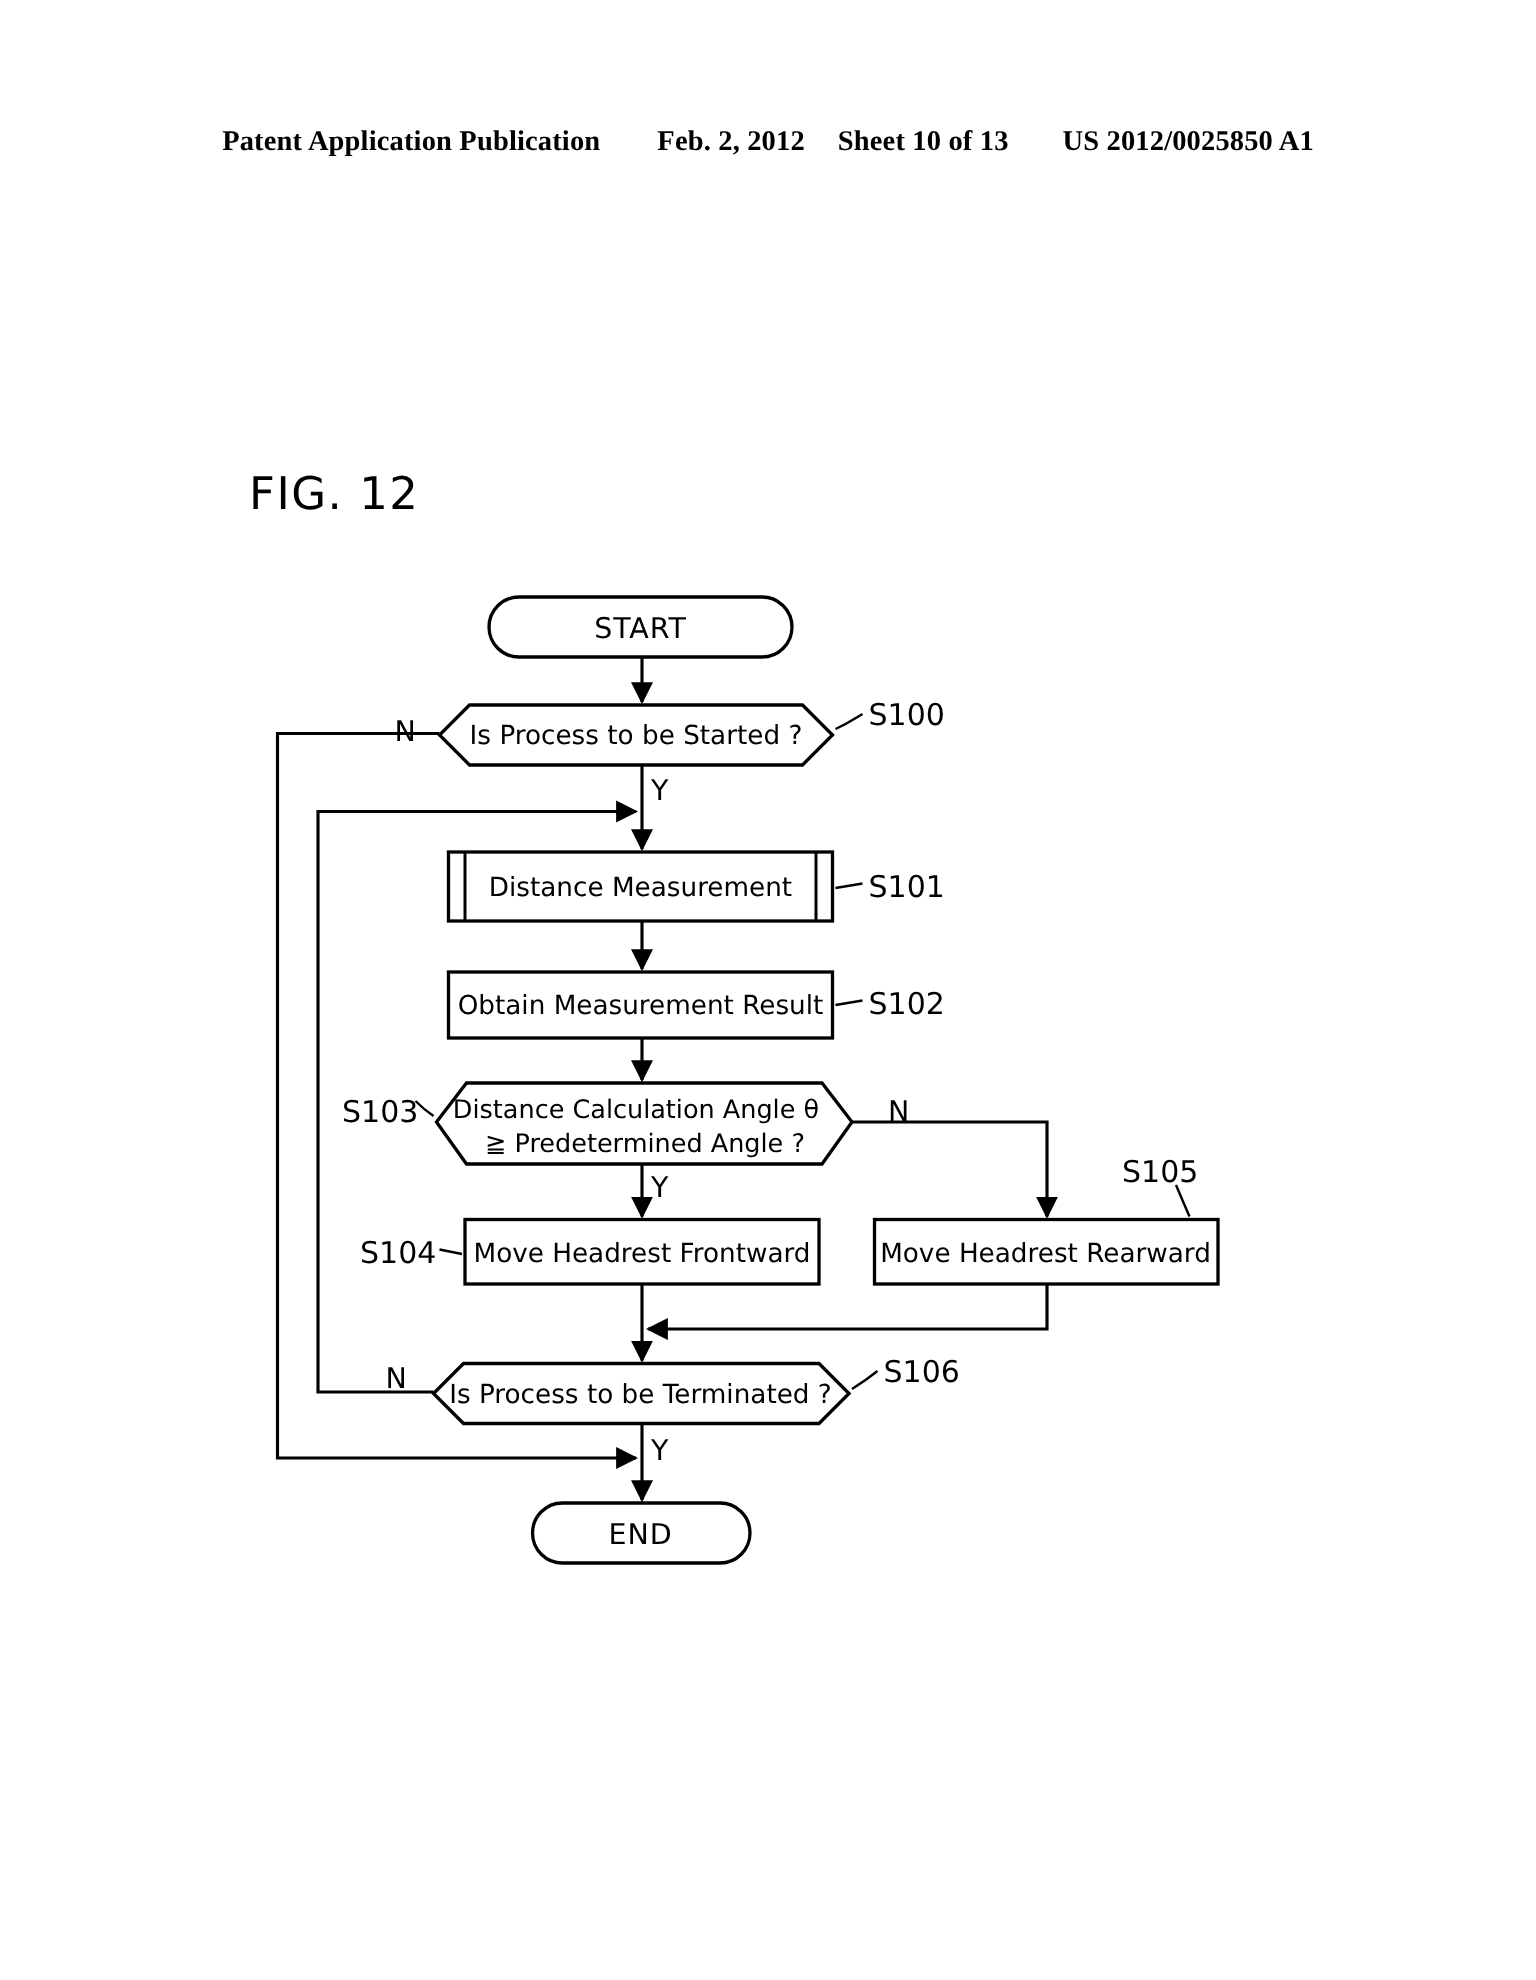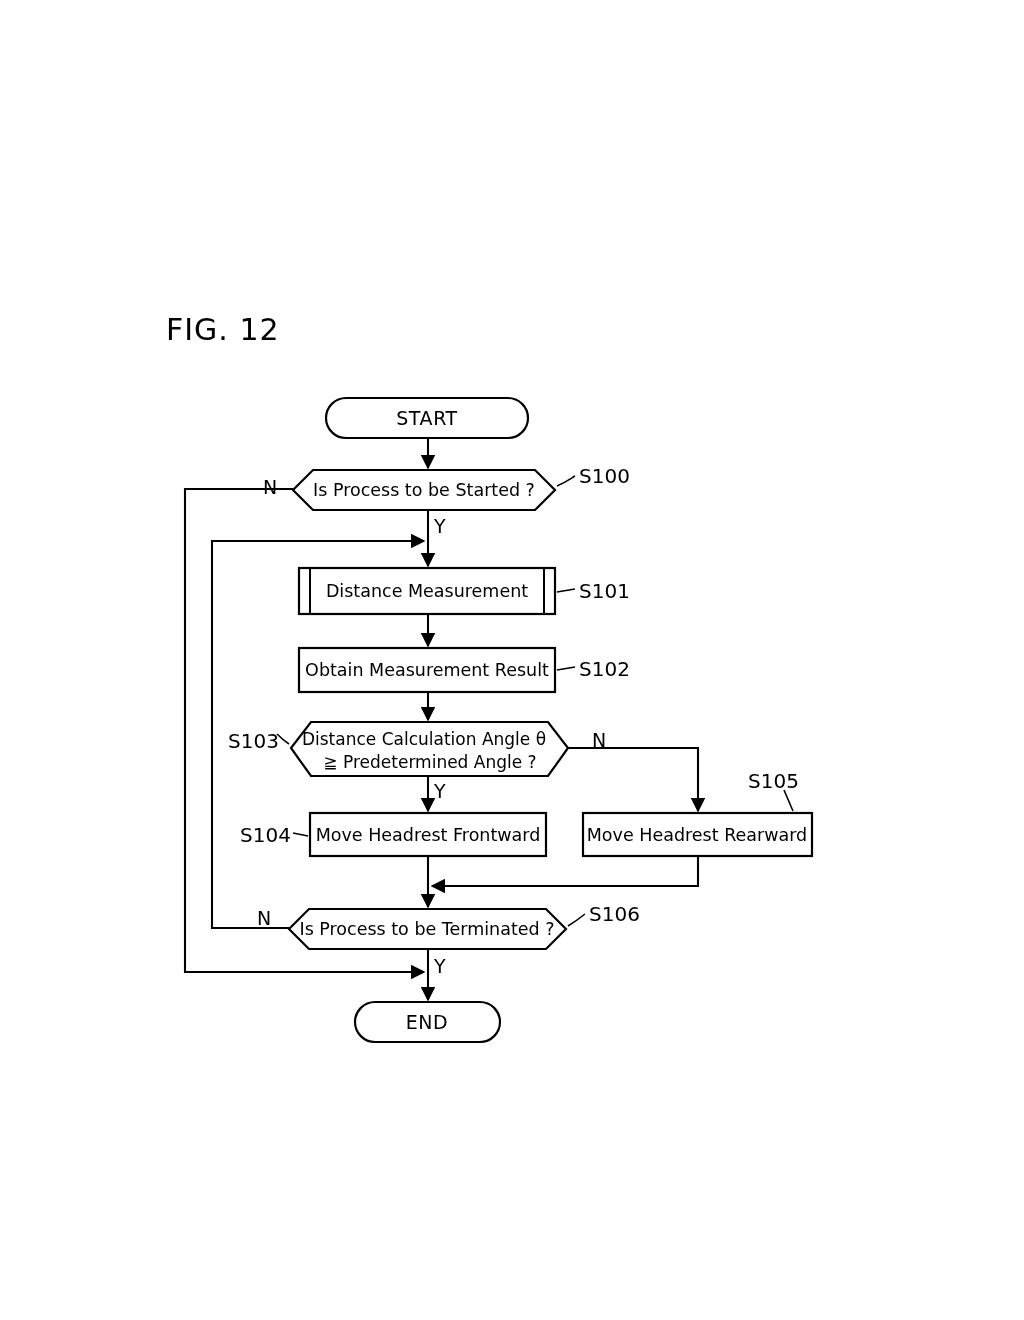--- a/index.html
+++ b/index.html
@@ -102,20 +102,23 @@
     fill: none;
     stroke: #000000;
     stroke-width: 1.6;
   }
 </style>
 </head>
 <body>
 
 <div id="page">
 
+  <div id="pub-header">
+    <span class="seg">Patent Application Publication</span><span class="gap-a"></span><span class="seg">Feb. 2, 2012</span><span class="gap-b"></span><span class="seg">Sheet 10 of 13</span><span class="gap-c"></span><span class="seg">US 2012/0025850 A1</span>
+  </div>
 
   <div id="fig-label">FIG. 12</div>
 
   <div id="flow">
     <svg width="1024" height="1320" viewBox="0 0 1024 1320" xmlns="http://www.w3.org/2000/svg">
       <defs>
         <marker id="arrow" viewBox="0 0 10 10" refX="9" refY="5" markerWidth="7" markerHeight="7" orient="auto-start-reverse">
           <path d="M 0 0 L 10 5 L 0 10 z" fill="#000000"></path>
         </marker>
       </defs>

